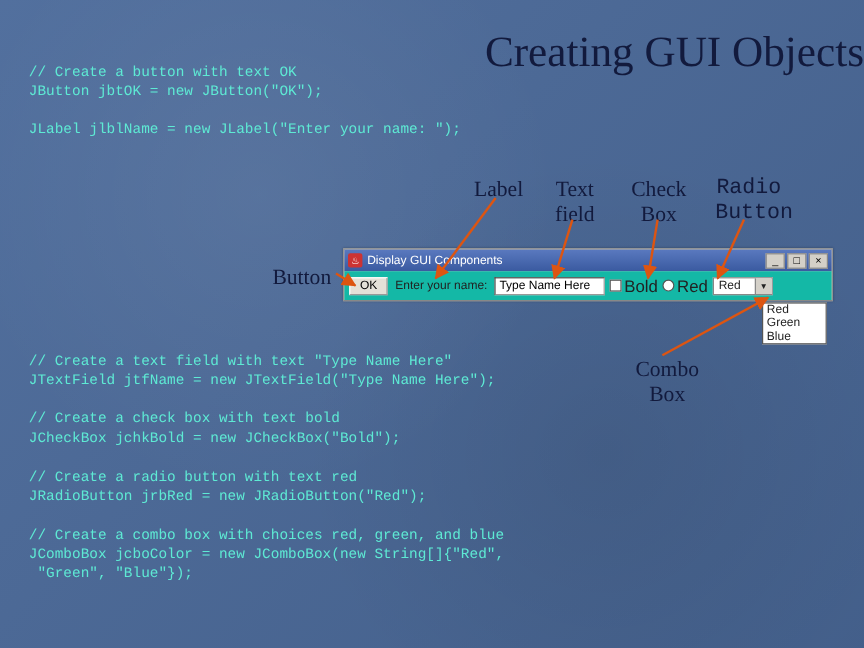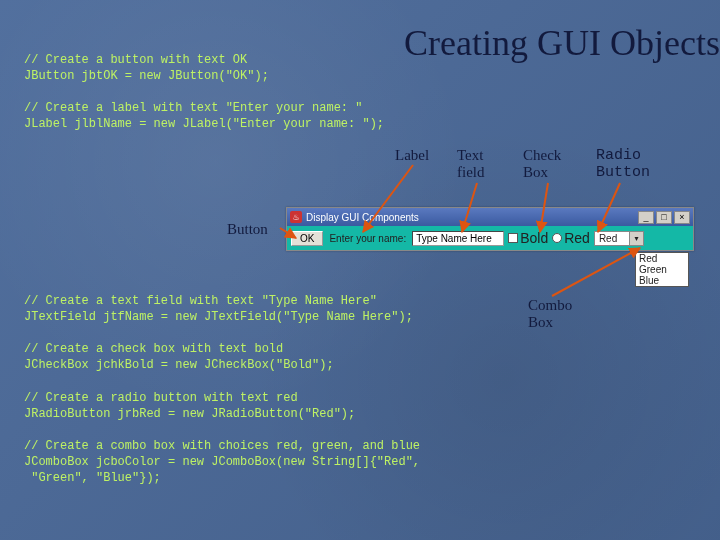--- a/index.html
+++ b/index.html
@@ -18,37 +18,37 @@
     font-family: Georgia, "Times New Roman", serif;
     font-size: 36px;
     color: #121a3d;
     text-align: right;
     padding-top: 22px;
     font-weight: normal;
   }
   .code {
     font-family: "Courier New", monospace;
     font-size: 12px;
-    color: #bef264;
+    color: #5eead4;
     white-space: pre;
     line-height: 1.35;
   }
   .codeblock { position: absolute; left: 24px; }
   #cb1 { top: 52px; }
   #cb2 { top: 100px; }
   #cb3 { top: 293px; }
   #cb4 { top: 341px; }
   #cb5 { top: 390px; }
   #cb6 { top: 438px; }
   .ann {
     position: absolute;
     font-family: Georgia, "Times New Roman", serif;
-    font-size: 15px;
+    font-size: 18px;
     color: #121a3d;
-    text-align: left;
+    text-align: center;
     line-height: 1.15;
   }
   #ann-label  { left: 395px; top: 147px; }
   #ann-text   { left: 457px; top: 147px; width: 44px; }
   #ann-check  { left: 523px; top: 147px; width: 52px; }
   #ann-radio  { left: 596px; top: 147px; width: 56px; font-family: Liberation Mono, monospace; }
   #ann-button { left: 227px; top: 221px; }
   #ann-combo  { left: 528px; top: 297px; width: 56px; }
 
   
@@ -138,21 +138,20 @@
 <body>
 
 <h1 class="title">Creating GUI Objects</h1>
 
 <div id="cb1" class="codeblock">
   <div class="code">// Create a button with text OK</div>
   <div class="code">JButton jbtOK = new JButton("OK");</div>
 </div>
 
 <div id="cb2" class="codeblock">
-  <div class="code">// Create a label with text "Enter your name: "</div>
   <div class="code">JLabel jlblName = new JLabel("Enter your name: ");</div>
 </div>
 
 <div id="cb3" class="codeblock">
   <div class="code">// Create a text field with text "Type Name Here"</div>
   <div class="code">JTextField jtfName = new JTextField("Type Name Here");</div>
 </div>
 
 <div id="cb4" class="codeblock">
   <div class="code">// Create a check box with text bold</div>

